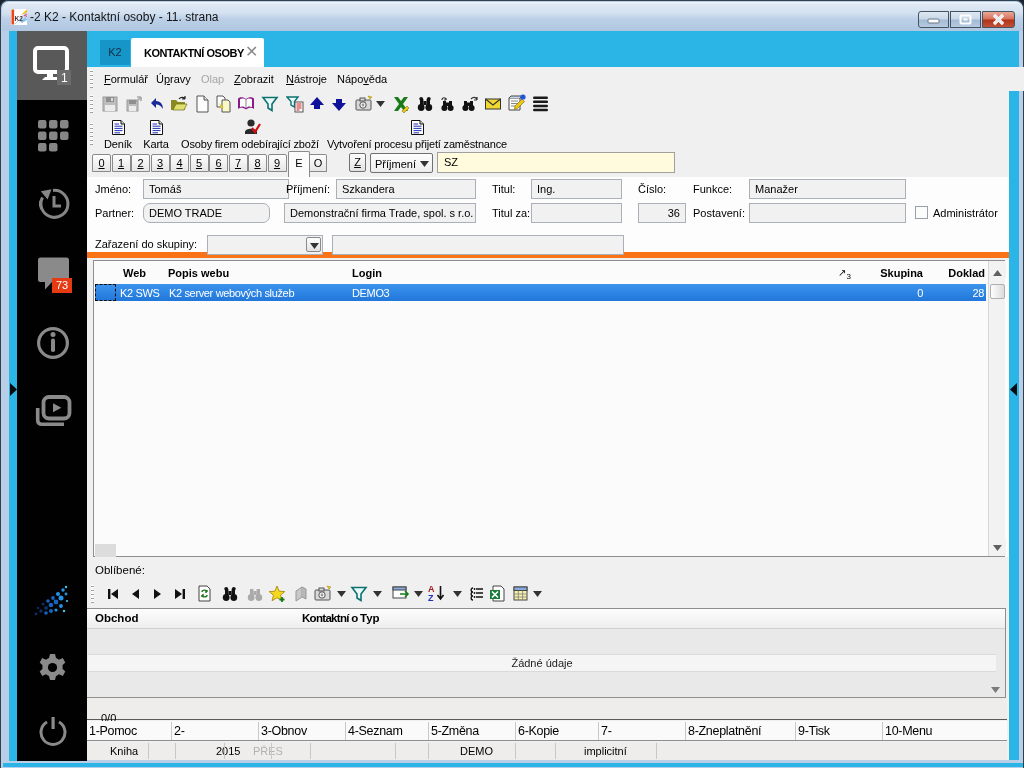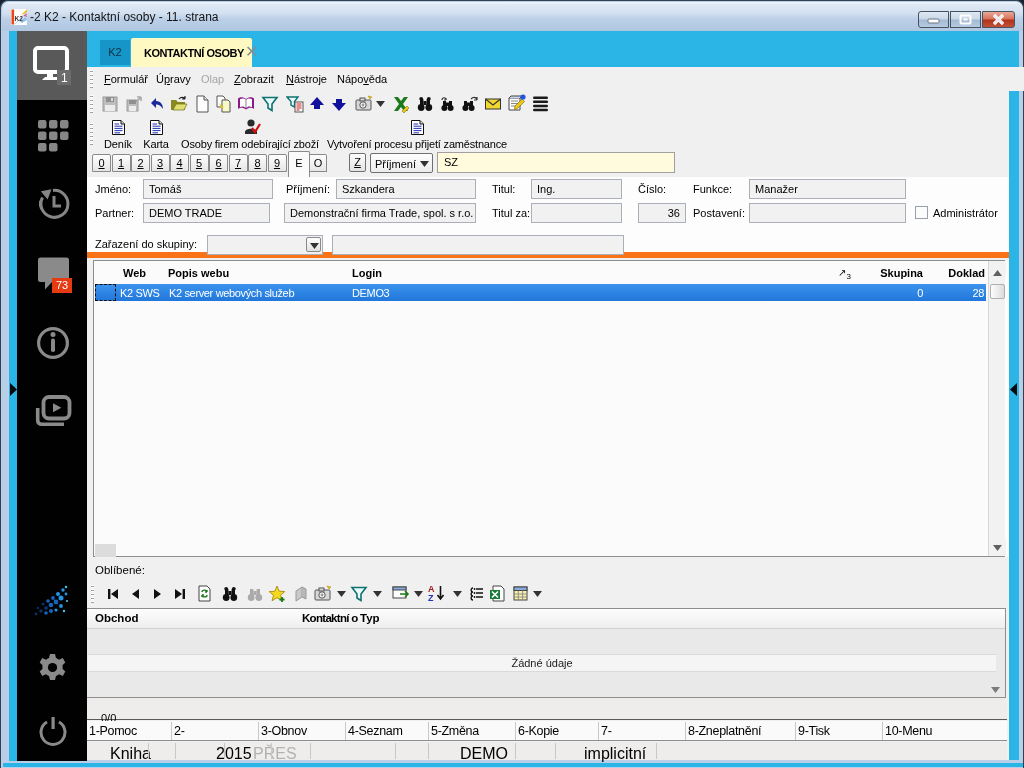--- a/index.html
+++ b/index.html
@@ -16,21 +16,21 @@
   #btn-min  { left:917px; width:31px; border-radius:3px 0 0 3px; background:linear-gradient(#dfe8f2 0%, #c8d7e8 48%, #a3bad4 52%, #b7cbe2 100%); }
   #btn-max  { left:949px; width:31px; border-radius:0; background:linear-gradient(#dfe8f2 0%, #c8d7e8 48%, #a3bad4 52%, #b7cbe2 100%); }
   #btn-close{ left:981px; width:33px; border-radius:0 3px 3px 0; background:linear-gradient(#e9a796 0%, #d8705a 48%, #b03317 52%, #c25038 100%); }
   #cyanL { position:absolute; left:8px; top:30px; width:8px; height:730px; background:#2ab5e6; }
   #sidebar { position:absolute; left:16px; top:30px; width:70px; height:730px; background:#010101; }
   #cyanR { position:absolute; left:1008px; top:30px; width:10px; height:729px; background:#2ab5e6; }
   #bot2 { position:absolute; left:2px; top:762px; width:1020px; height:4px; background:#2ab5e6; }
   #content { position:absolute; left:86px; top:30px; width:922px; height:729px; background:#f0f0f0; }
   #tabstrip { position:absolute; left:0; top:0; width:922px; height:36px; background:#2ab5e6; }
   #tab-k2 { position:absolute; left:13px; top:9px; width:30px; height:25px; background:#1695c8; color:#0e2f40; text-align:center; line-height:25px; font-size:11px; }
-  #tab-main { position:absolute; left:44px; top:7px; width:121px; height:29px; background:#fef9c3; border-radius:2px 2px 0 0; white-space:nowrap; }
+  #tab-main { position:absolute; left:44px; top:7px; width:133px; height:29px; background:#ffffff; border-radius:2px 2px 0 0; white-space:nowrap; }
   #tab-main b { position:absolute; left:13px; top:9px; font-size:11px; letter-spacing:-0.45px; }
   #tab-x { position:absolute; left:114px; top:6px; width:13px; height:13px; color:#8a8a8a; font-size:16px; line-height:16px; font-weight:normal; }
   #menubar { position:absolute; left:0; top:36px; width:998px; height:24px; background:#f0f0f0; }
   .grip { position:absolute; width:3px; background:repeating-linear-gradient(180deg,#ffffff 0 1px,#98a2ac 1px 2px,#ffffff 2px 3px,#f0f0f0 3px 4px); }
   .menuitem { position:absolute; top:6px; font-size:11px; }
   #toolbar1 { position:absolute; left:0; top:60px; width:922px; height:26px; background:#f0f0f0; }
   #toolbar2 { position:absolute; left:0; top:86px; width:922px; height:34px; background:#f0f0f0; }
   .t2label { position:absolute; top:21px; font-size:11px; letter-spacing:-0.18px; white-space:nowrap; }
   #filterrow { position:absolute; left:0; top:120px; width:922px; height:26px; background:#f0f0f0; }
   .dtab { position:absolute; top:3px; width:19px; height:18px; border:1px solid #8a8a8a; border-radius:2px 2px 0 0; background:linear-gradient(#fefefe,#e6e6e6); text-align:center; font-size:11px; line-height:16px; }
@@ -57,21 +57,21 @@
   #toolbar3 { position:absolute; left:0; top:550px; width:922px; height:27px; background:#f0f0f0; }
   #table2 { position:absolute; left:0; top:577px; width:919px; height:90px; background:#e9e9e9; border:1px solid #8e8e8e; border-left:none; }
   .t2h { position:absolute; top:3px; font-size:11.5px; font-weight:bold; white-space:nowrap; }
   #t2header { position:absolute; left:0; top:0; width:918px; height:20px; background:linear-gradient(#fdfdfd,#eeeeee); border-bottom:1px solid #d0d0d0; }
   #nodata { position:absolute; left:1px; top:45px; width:908px; height:18px; background:#f5f5f5; border-top:1px solid #dadada; border-bottom:1px solid #dadada; text-align:center; line-height:17px; font-size:11px; color:#222; }
   #zerorow { position:absolute; left:0; top:667px; width:920px; height:22px; background:#efecec; border-bottom:1px solid #5a5a5a; }
   #fnbar { position:absolute; left:0; top:690px; width:920px; height:20px; background:#fbfafa; border-bottom:1px solid #8e8e8e; }
   .fncell { position:absolute; top:3px; font-size:12.5px; letter-spacing:-0.3px; white-space:nowrap; }
   .fndiv { position:absolute; top:1px; width:1px; height:18px; background:#c8c8c8; }
   #statusbar { position:absolute; left:0; top:711px; width:920px; height:18px; background:#efecec; }
-  .stext { position:absolute; top:3px; font-size:16px; white-space:nowrap;padding-left:21px; }
+  .stext { position:absolute; top:3px; font-size:11px; white-space:nowrap;padding-left:21px; }
   .sdiv { position:absolute; top:1px; width:1px; height:16px; background:#c8c8c8; }
 </style>
 </head>
 <body>
 <div id="win">
   <div id="titlebar"></div>
   <svg id="appicon" style="left:10px; top:8px;" width="16" height="16" viewBox="0 0 16 16">
     <rect x="0" y="0" width="16" height="16" fill="#ffffff"></rect>
     <rect x="0.5" y="0.5" width="2.6" height="15" fill="#ee4612"></rect>
     <path d="M10 6 L16 0 L16 4 Z" fill="#f5c020"></path>
@@ -278,30 +278,30 @@
       <div id="combo1">
           <span class="txt" style="left:4px;">Příjmení</span>
           <svg style="right:3px; top:7px; position:absolute;" width="9" height="6" viewBox="0 0 9 6">
             <path d="M0 0 L9 0 L4.5 6 Z" fill="#333"></path>
           </svg>
         </div>
       <div id="yfield">SZ</div>
     </div>
     <div id="formarea">
       <div class="flabel" style="left:8px; top:6px;">Jméno:</div>
-      <div class="ffield" style="left:56px; top:2px; width:130px;">Tomáš</div>
+      <div class="ffield" style="left:56px; top:2px; width:146px;">Tomáš</div>
       <div class="flabel" style="left:199px; top:6px;">Příjmení:</div>
       <div class="ffield" style="left:249px; top:2px; width:140px;">Szkandera</div>
       <div class="flabel" style="left:405px; top:6px;">Titul:</div>
       <div class="ffield" style="left:444px; top:2px; width:91px;">Ing.</div>
       <div class="flabel" style="left:551px; top:6px;">Číslo:</div>
       <div class="flabel" style="left:606px; top:6px;">Funkce:</div>
       <div class="ffield" style="left:662px; top:2px; width:157px;">Manažer</div>
       <div class="flabel" style="left:8px; top:30px;">Partner:</div>
-      <div class="ffield" style="left:56px; top:26px; width:127px;">DEMO TRADE</div>
+      <div class="ffield" style="left:56px; top:26px; width:127px;border-radius:7px;">DEMO TRADE</div>
       <div class="ffield" style="left:197px; top:26px; width:192px;">Demonstrační firma Trade, spol. s r.o.</div>
       <div class="flabel" style="left:405px; top:30px;">Titul za:</div>
       <div class="ffield" style="left:444px; top:26px; width:91px;"></div>
       <div class="ffield" style="left:551px; top:26px; width:48px; text-align:right;">36</div>
       <div class="flabel" style="left:606px; top:30px;">Postavení:</div>
       <div class="ffield" style="left:662px; top:26px; width:157px;"></div>
       <div style="position:absolute; left:828px; top:29px; width:13px; height:13px; border:1px solid #9aa0a8; background:#fcfcfc;"></div>
       <div class="flabel" style="left:846px; top:30px;">Administrátor</div>
     </div>
     <div id="grouprow">

